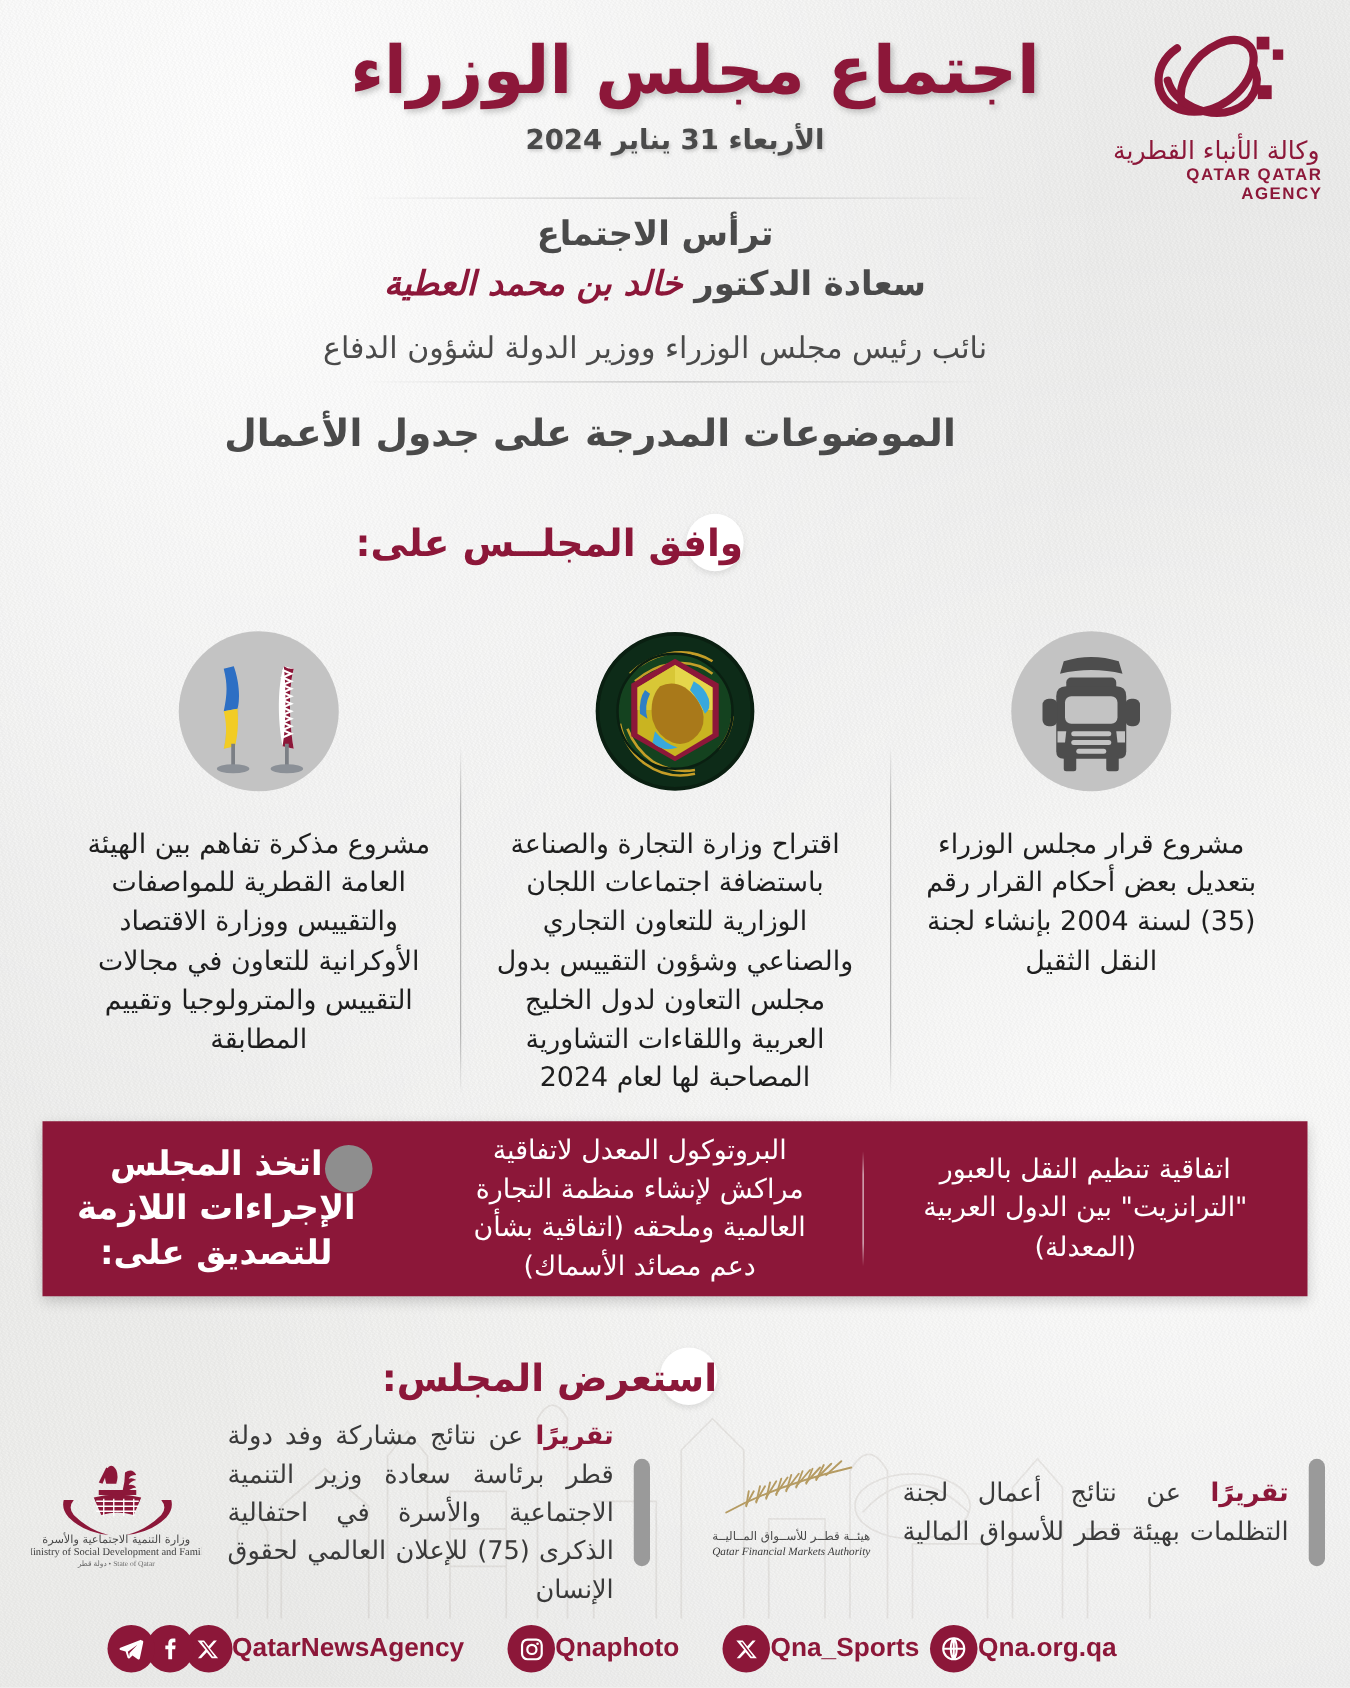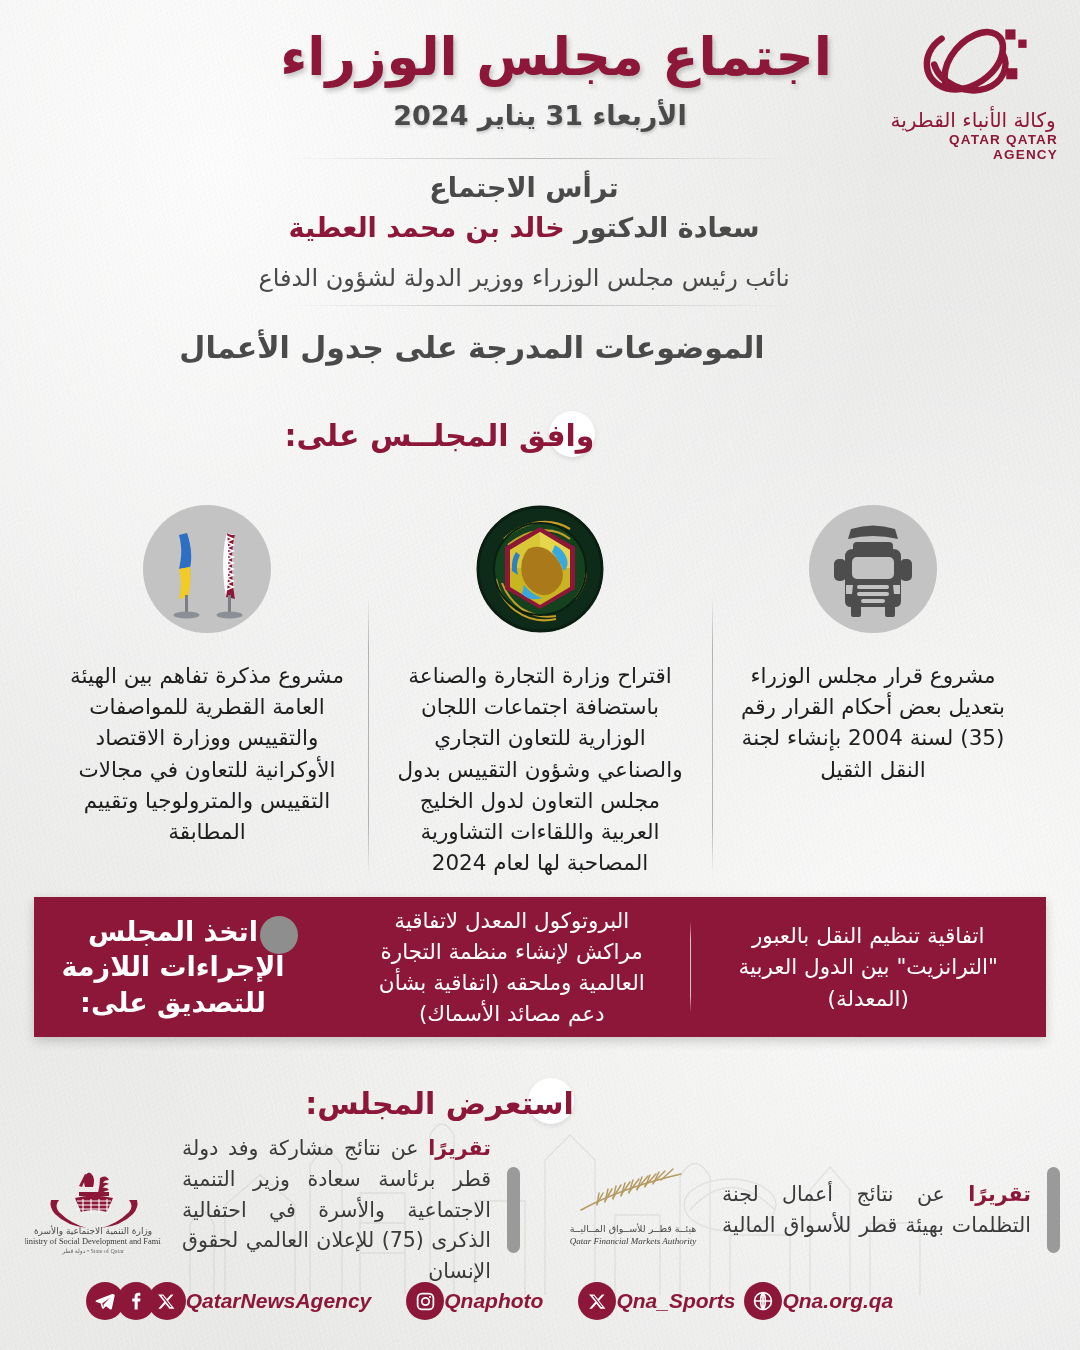--- a/index.html
+++ b/index.html
@@ -59,34 +59,34 @@
     position: absolute; top: 26px; left: 0; width: 1080px;
     text-align: center;
     font-size: 53px; font-weight: bold; color: #8c1739;
     letter-spacing: -0.5px;
     text-shadow: 2px 3px 5px rgba(0,0,0,.22);
     padding-left: 32px;
   }
   .main-date {
     position: absolute; top: 100px; left: 0; width: 1080px;
     text-align: center;
-    font-size: 27px; font-weight: bold; color: #4a4a4a;
+    font-size: 22px; font-weight: bold; color: #4a4a4a;
     text-shadow: 1px 2px 3px rgba(0,0,0,.18);
   }
 
   .hr-top {
     position: absolute; top: 158px; left: 285px; width: 510px; height: 1px;
     background: linear-gradient(90deg, rgba(150,150,150,0) 0%, rgba(140,140,140,.55) 50%, rgba(150,150,150,0) 100%);
   }
 
   
   .chair { position: absolute; top: 172px; left: 0; width: 1048px; text-align: center; }
   .chair-lead { font-size: 27px; font-weight: bold; color: #4a4a4a; }
   .chair-name { font-size: 27px; font-weight: bold; color: #4a4a4a; margin-top: 9px; }
-  .chair-name b { color: #8c1739; }
+  .chair-name b { color: #8c1739; font-style: italic; }
   .chair-role { font-size: 24px; color: #4a4a4a; margin-top: 21px; }
 
   .hr-mid {
     position: absolute; top: 305px; left: 285px; width: 510px; height: 1px;
     background: linear-gradient(90deg, rgba(150,150,150,0) 0%, rgba(140,140,140,.5) 50%, rgba(150,150,150,0) 100%);
   }
 
   .agenda-heading {
     position: absolute; top: 330px; left: 0; width: 944px; text-align: center;
     font-size: 30px; font-weight: bold; color: #4a4a4a;
@@ -187,23 +187,22 @@
   }
   .review-text b { color: #8c1739; font-weight: bold; }
   .review-bar {
     width: 13px; height: 86px; border-radius: 7px;
     background: #9a9a9a; flex: none; margin: 0 2px;
   }
 
   
   .footer {
     position: absolute; bottom: 12px; left: 0; width: 976px; height: 56px;
-    display: flex; flex-direction: row-reverse; align-items: flex-start; justify-content: center;
+    display: flex; flex-direction: row-reverse; align-items: flex-end; justify-content: center;
     gap: 0;
-    font-style: italic;
   }
   .fgroup { display: flex; flex-direction: row-reverse; align-items: center; margin-left: 26px; }
   .fgroup:last-child { margin-left: 0; }
   .sicon {
     width: 38px; height: 38px; border-radius: 50%;
     background: #8c1739; color: #fff;
     display: flex; align-items: center; justify-content: center;
     margin-left: -7px;
   }
   .sicon svg { display: block; }

